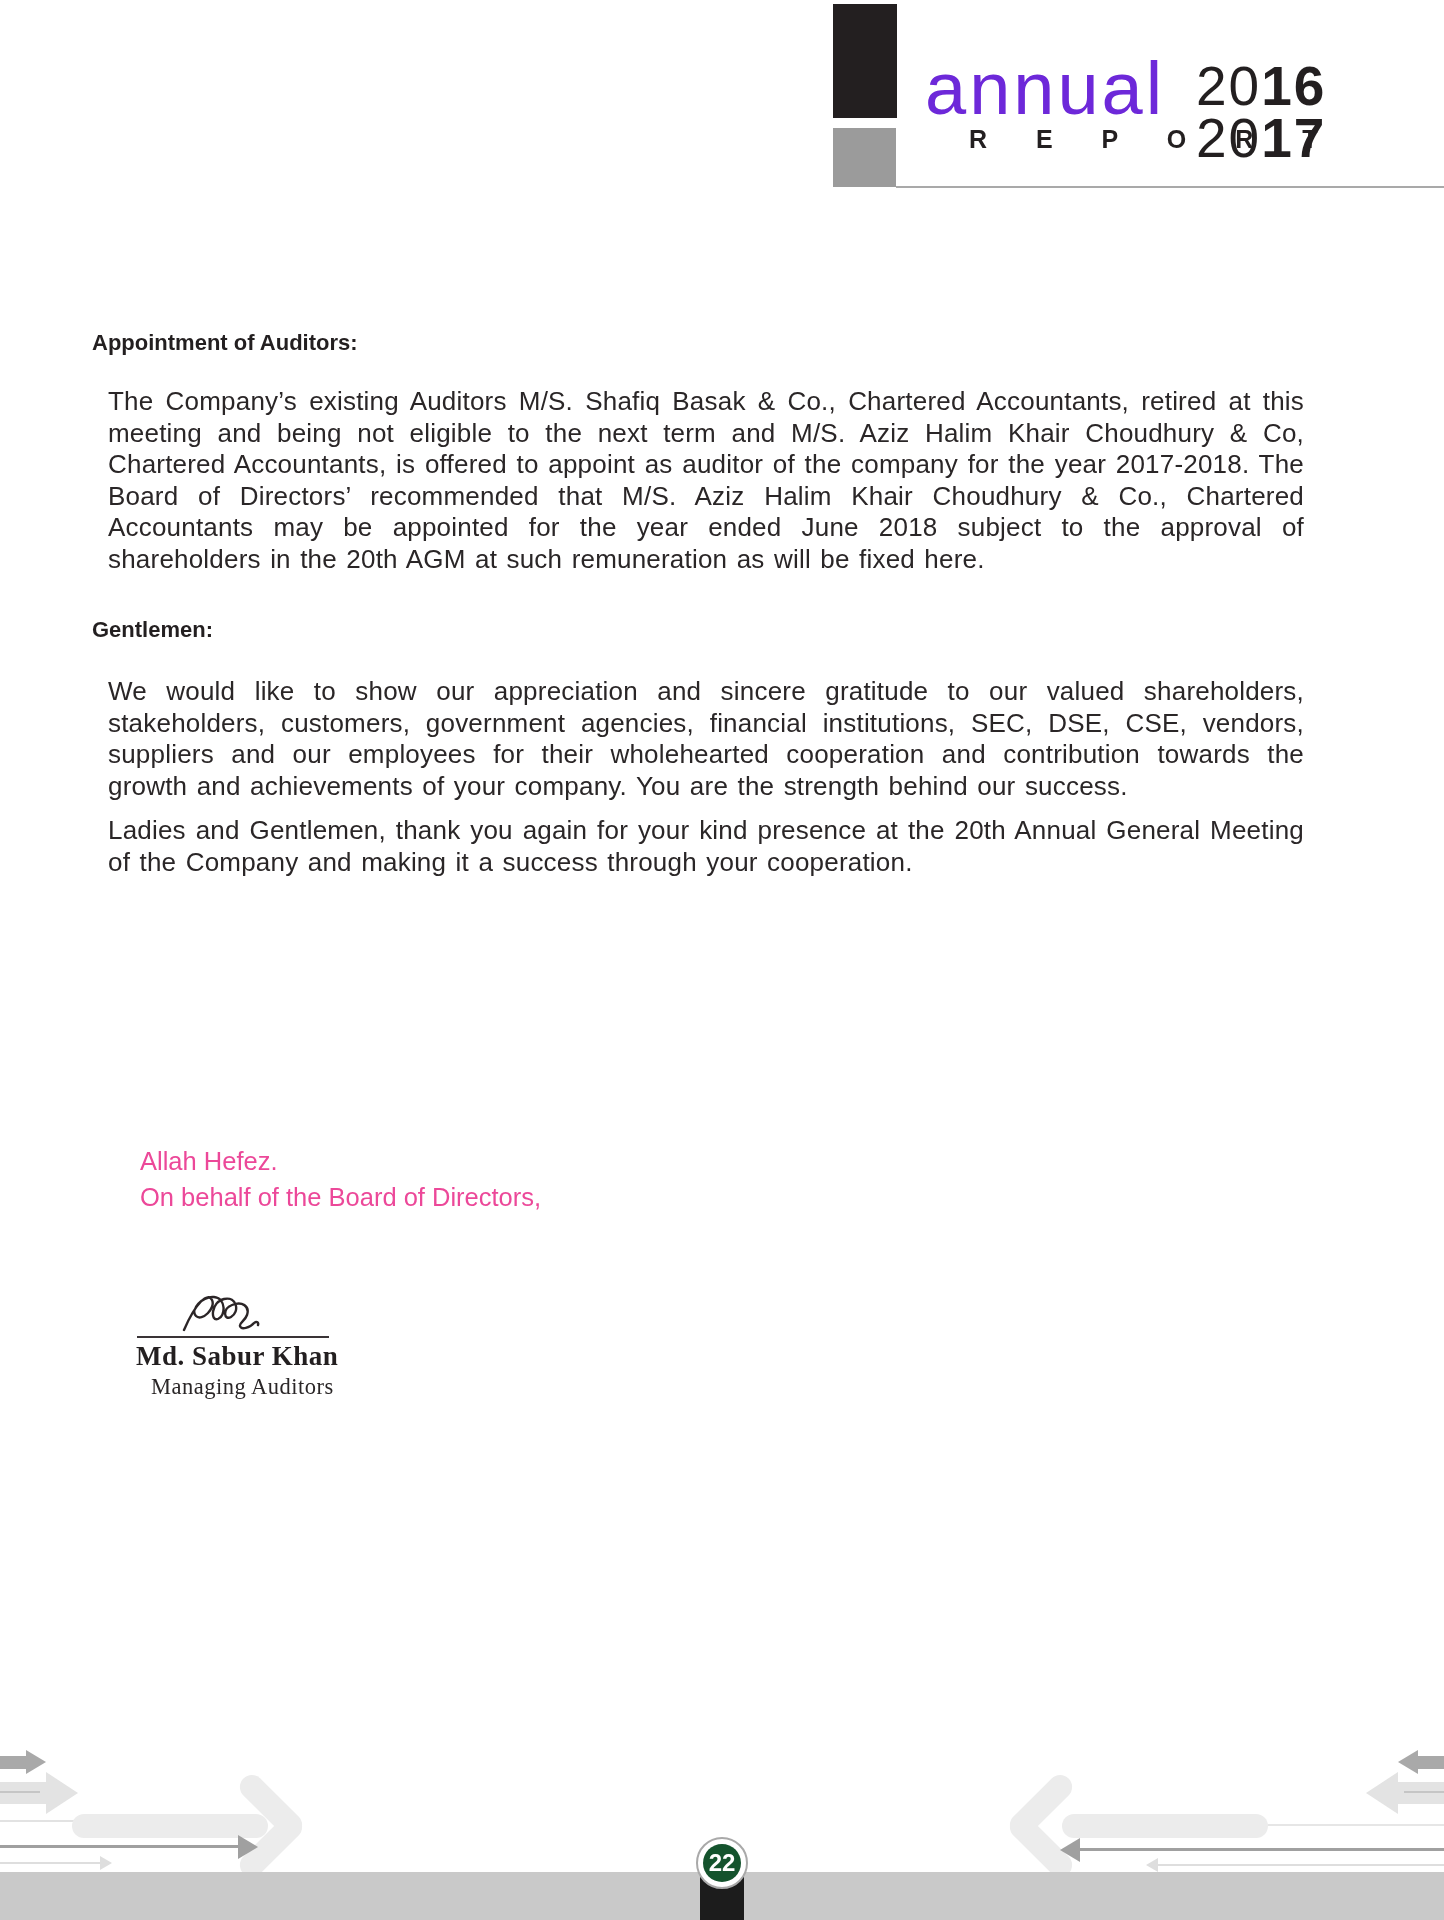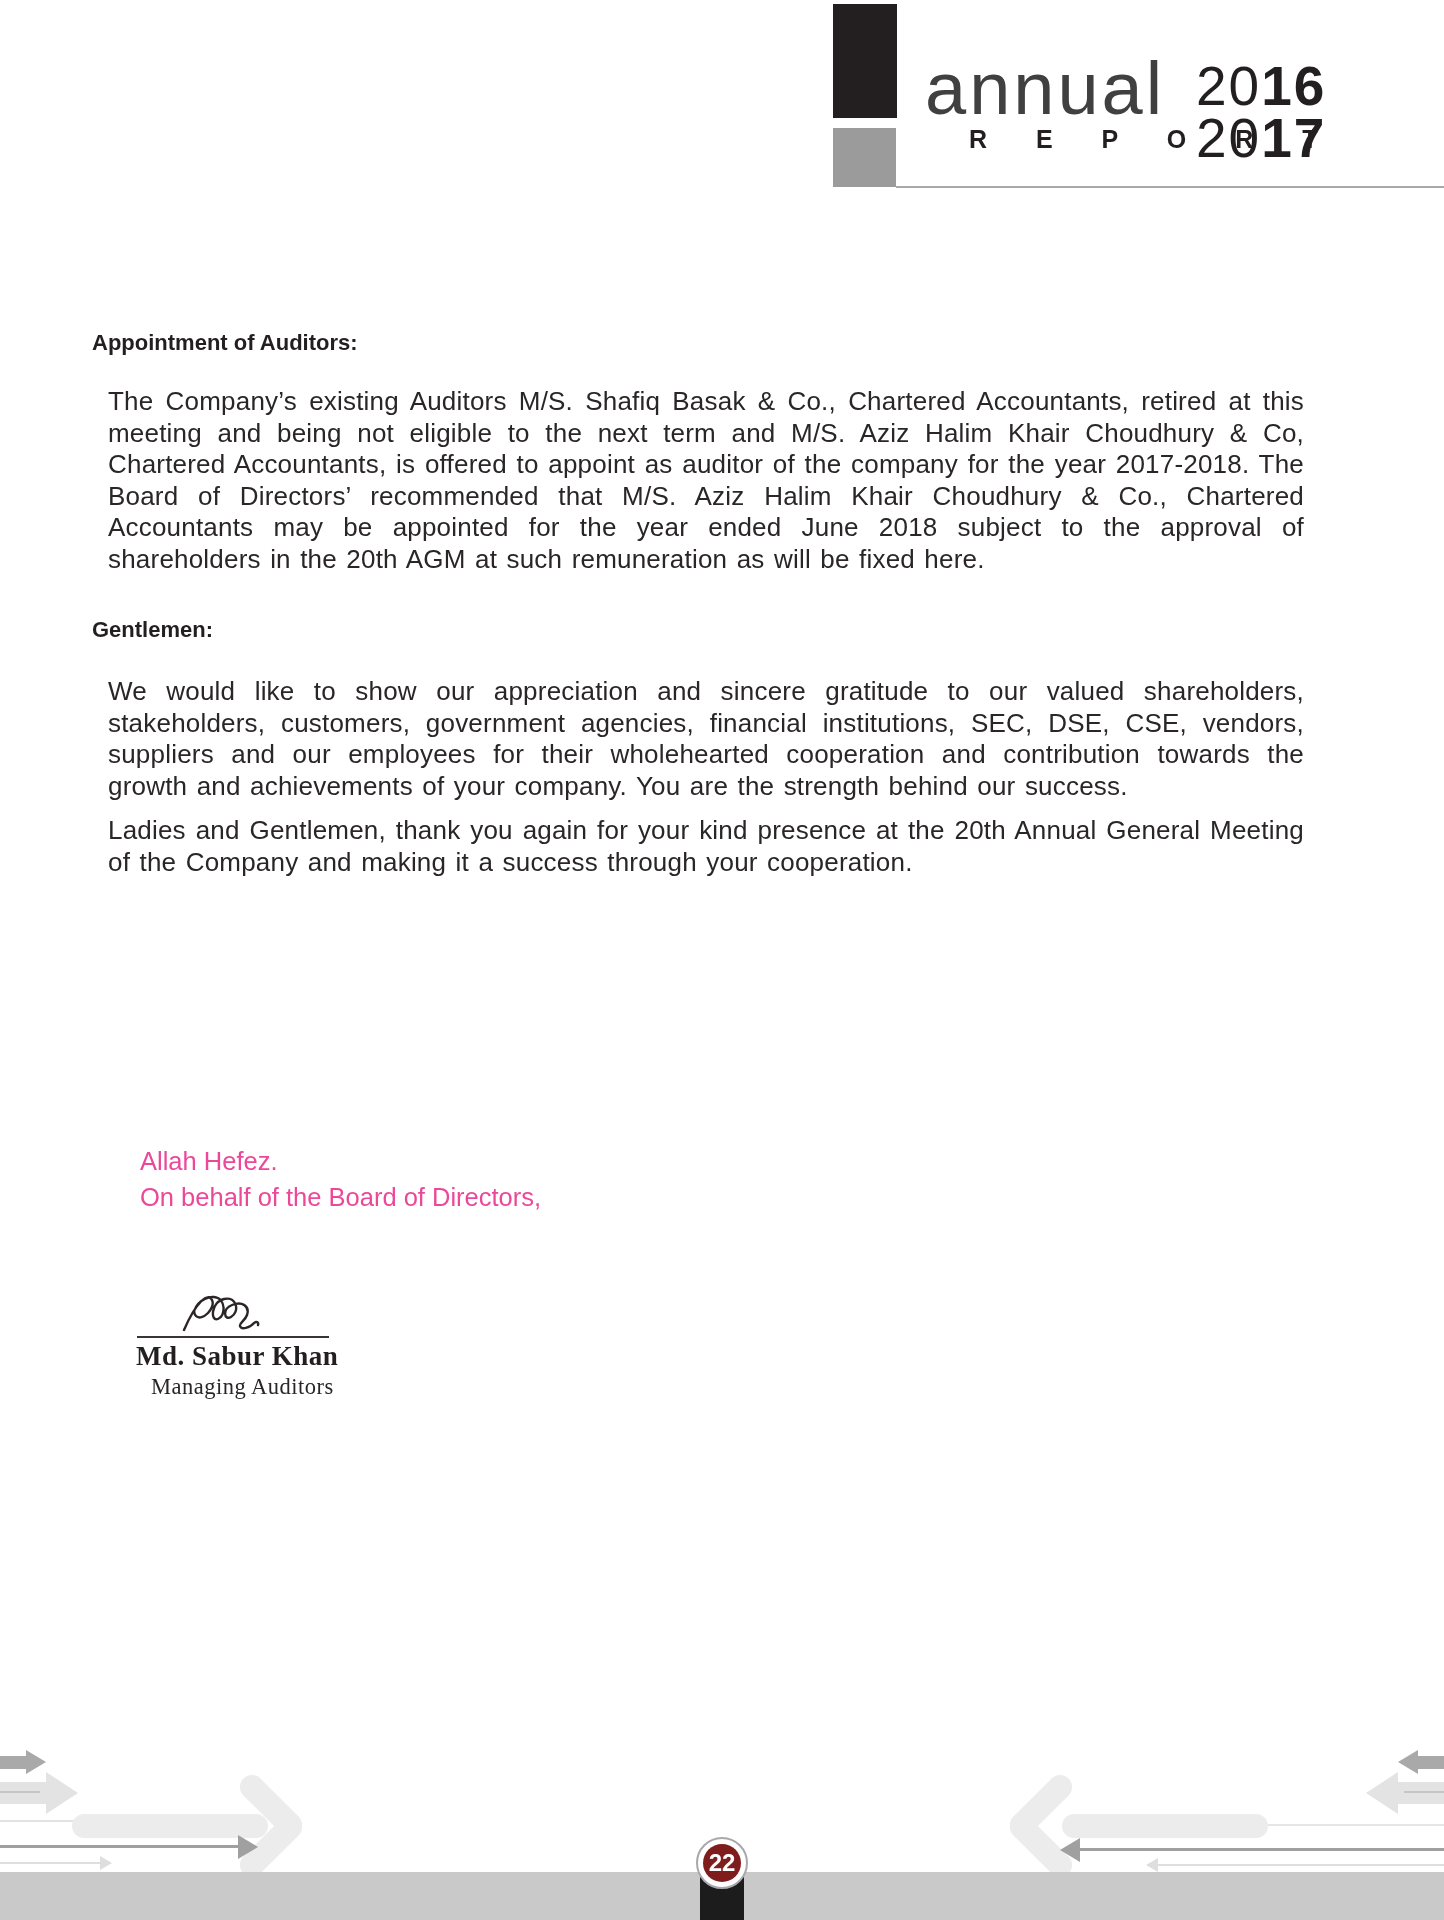--- a/index.html
+++ b/index.html
@@ -7,21 +7,21 @@
     position:relative; width:1444px; height:1920px; background:#ffffff;
     overflow:hidden; font-family:"Liberation Sans", sans-serif; color:#231f20;
   }
 
   
   .block-black { position:absolute; left:833px; top:4px; width:64px; height:114px; background:#231f20; }
   .block-gray  { position:absolute; left:833px; top:128px; width:63px; height:59px; background:#9b9b9b; }
   .header-rule { position:absolute; left:896px; top:186px; width:548px; height:2px; background:#a9a9a9; }
   .logo-annual {
     position:absolute; left:925px; top:52px; font-size:74px; line-height:74px;
-    font-weight:normal; letter-spacing:3px; color:#404040;
+    font-weight:normal; letter-spacing:3px; color:#6d28d9;
   }
   .logo-report {
     position:absolute; left:929px; top:126px; font-size:25px; line-height:26px;
     font-weight:bold; letter-spacing:21px; color:#231f20;margin-left:40px;
   }
   .logo-years { position:absolute; left:1196px; top:60px; font-size:55px; line-height:52px; letter-spacing:2px; color:#231f20;text-align:right; }
   .logo-years .yr { white-space:nowrap; }
   .logo-years .yb { font-weight:bold; }
 
   
@@ -64,21 +64,21 @@
   .bigchev.flip { transform:scaleX(-1); }
 
   .footer-bar { position:absolute; left:0; top:1872px; width:1444px; height:48px; background:#c9c9c9; }
   .page-ribbon { position:absolute; left:700px; top:1850px; width:44px; height:70px; background:#1c1c1c; }
   .page-badge {
     position:absolute; left:696px; top:1837px; width:52px; height:52px;
     box-sizing:border-box; background:#ffffff; border:2px solid #a9a9a9; border-radius:50%;
   }
   .page-badge-inner {
     position:absolute; left:5px; top:5px; width:38px; height:38px;
-    background:#7f1d1d; border-radius:50%;
+    background:#14532d; border-radius:50%;
     color:#ffffff; font-size:24px; font-weight:bold;
     display:flex; align-items:center; justify-content:center;
   }
 </style>
 </head>
 <body>
 
 <div class="page">
 
   <div>

